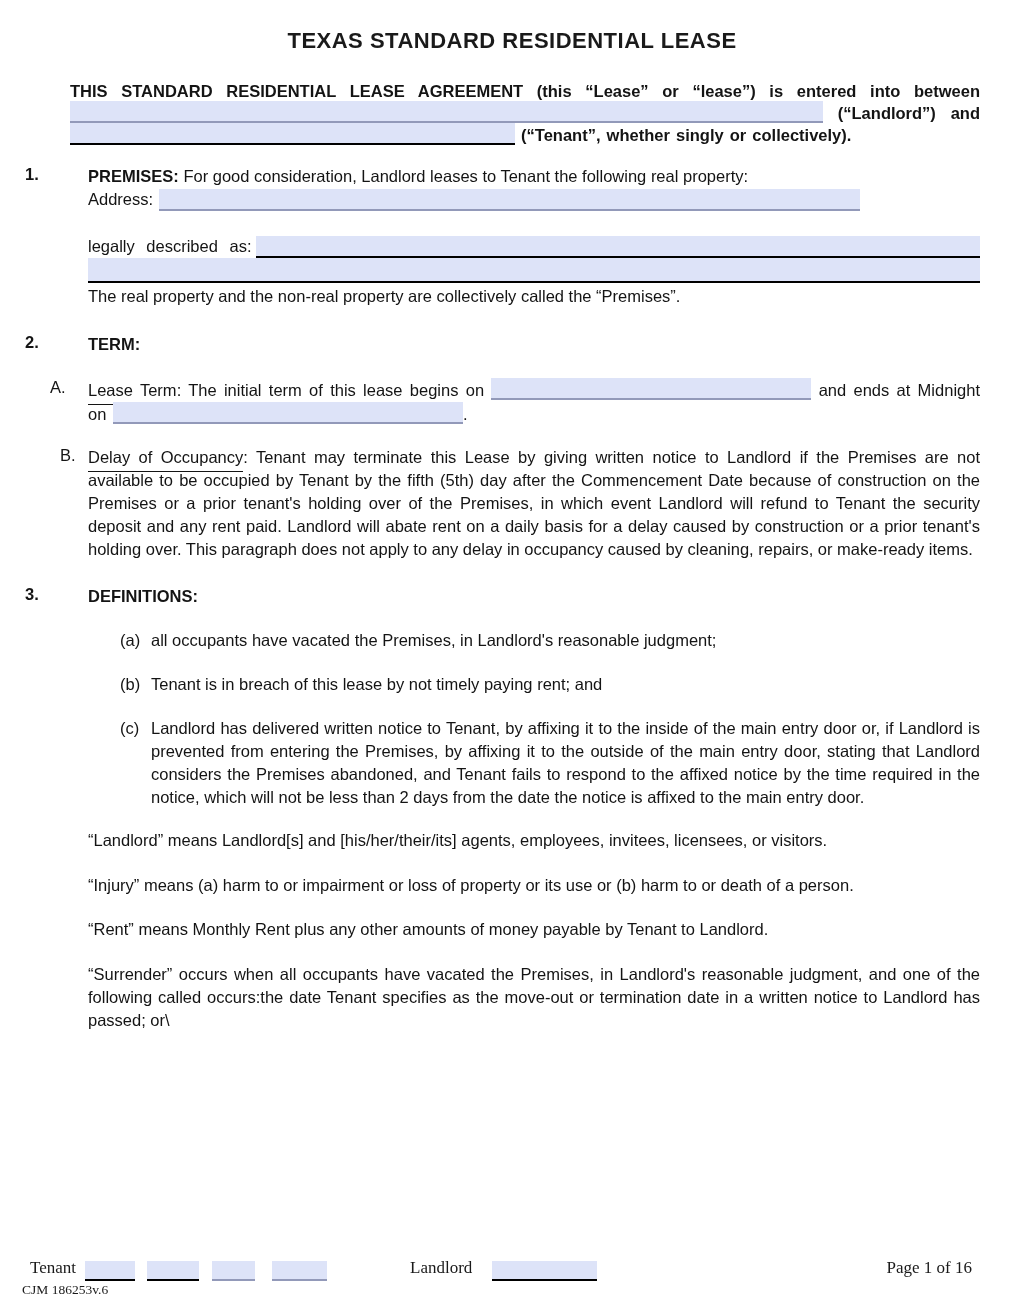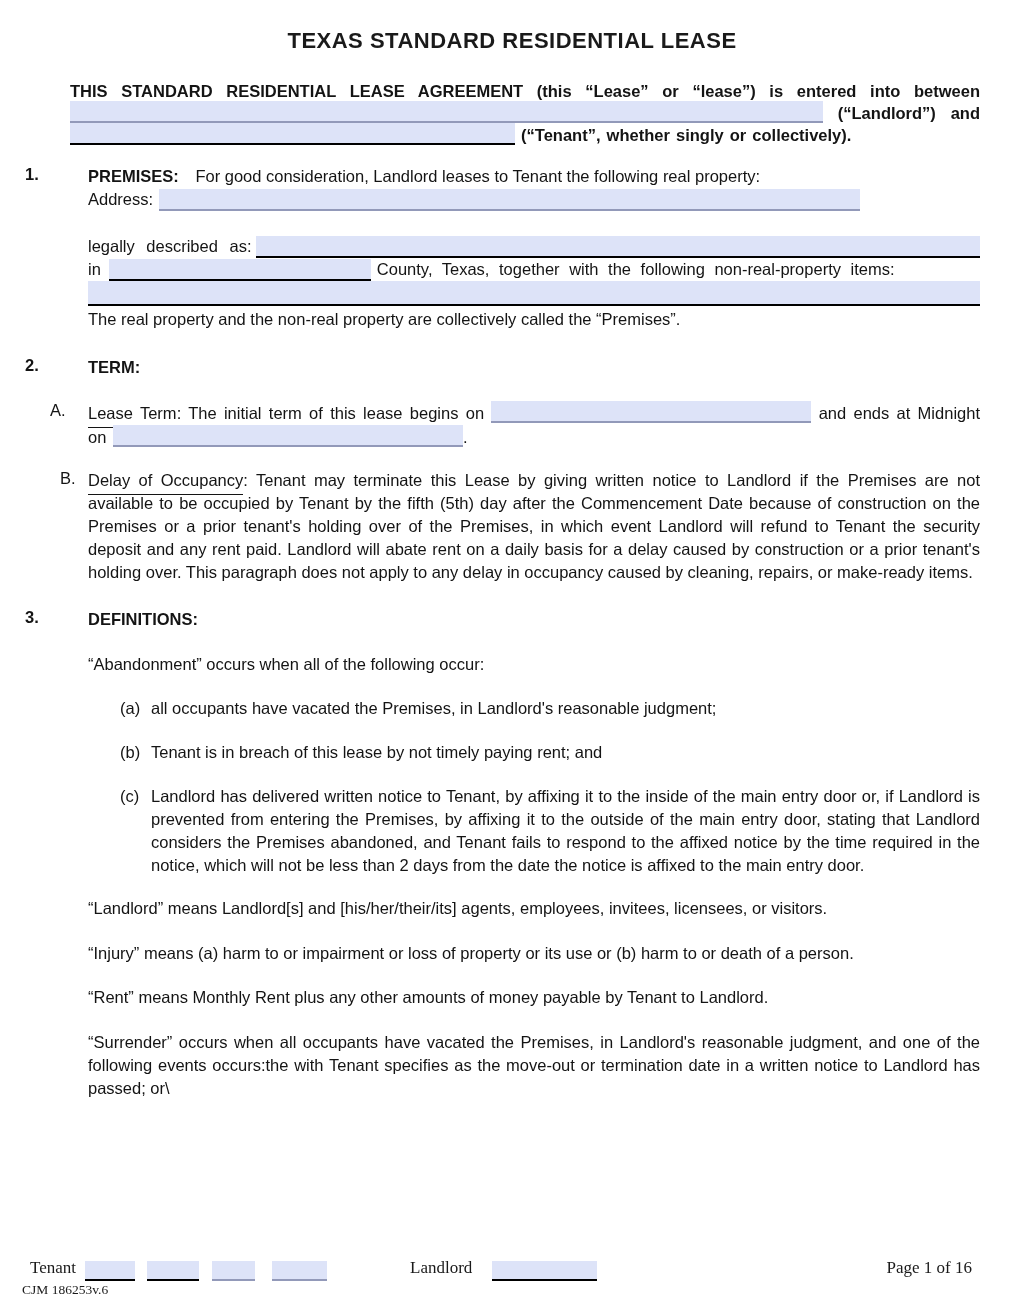--- a/index.html
+++ b/index.html
@@ -84,34 +84,29 @@
     <span>(“Landlord”) and</span>
     <span class="field black" style="width:445px;"></span>
     <span>(“Tenant”, whether singly or collectively).</span>
   </div>
 
   <div class="section" style="margin-top:20px;">
     <div class="sec-num">1.</div>
     <div class="sec-body">
       <div>
         <span class="sec-heading">PREMISES:</span>
-        <span style="margin-left:12px;">For good consideration, Landlord leases to Tenant the following real property:</span>
+        <span style="">For good consideration, Landlord leases to Tenant the following real property:</span>
       </div>
       <div class="row">
         <span>Address:</span>
         <span class="field grow" style="margin-left:6px; margin-right:120px;"></span>
       </div>
       <div class="row" style="margin-top:24px;">
         <span class="sp-wide">legally described as:</span>
         <span class="field black grow" style="margin-left:4px;"></span>
-      </div>
-      <div class="row">
-        <span>in</span>
-        <span class="field black" style="width:262px; margin-left:8px; margin-right:6px;"></span>
-        <span class="sp-med">County, Texas, together with the following non-real-property items:</span>
       </div>
       <div class="field black" style="display:block; height:23px; width:auto;"></div>
       <div style="margin-top:2px;">The real property and the non-real property are collectively called the “Premises”.</div>
     </div>
   </div>
 
   <div class="section" style="margin-top:25px;">
     <div class="sec-num">2.</div>
     <div class="sec-body">
       <span class="sec-heading">TERM:</span>
@@ -133,39 +128,38 @@
     <div class="sub-body">
       <span class="underlined-title">Delay of Occupancy</span><span>: Tenant may terminate this Lease by giving written notice to Landlord if the Premises are not available to be occupied by Tenant by the fifth (5th) day after the Commencement Date because of construction on the Premises or a prior tenant's holding over of the Premises, in which event Landlord will refund to Tenant the security deposit and any rent paid.  Landlord will abate rent on a daily basis for a delay caused by construction or a prior tenant's holding over. This paragraph does not apply to any delay in occupancy caused by cleaning, repairs, or make-ready items.</span>
     </div>
   </div>
 
   <div class="section" style="margin-top:24px;">
     <div class="sec-num">3.</div>
     <div class="sec-body">
       <span class="sec-heading">DEFINITIONS:</span>
 
-      <div class="def-p">“Abandonment” occurs when all of the following occur:</div>
 
       <div class="def-item">
         <div class="def-marker">(a)</div>
         <div class="def-text">all occupants have vacated the Premises, in Landlord's reasonable judgment;</div>
       </div>
       <div class="def-item">
         <div class="def-marker">(b)</div>
         <div class="def-text">Tenant is in breach of this lease by not timely paying rent; and</div>
       </div>
       <div class="def-item">
         <div class="def-marker">(c)</div>
         <div class="def-text">Landlord has delivered written notice to Tenant, by affixing it to the inside of the main entry door or, if Landlord is prevented from entering the Premises, by affixing it to the outside of the main entry door, stating that Landlord considers the Premises abandoned, and Tenant fails to respond to the affixed notice by the time required in the notice, which will not be less than 2 days from the date the notice is affixed to the main entry door.</div>
       </div>
 
       <div class="def-p" style="margin-top:20px;">“Landlord” means Landlord[s] and [his/her/their/its] agents, employees, invitees, licensees, or visitors.</div>
       <div class="def-p">“Injury” means (a) harm to or impairment or loss of property or its use or (b) harm to or death of a person.</div>
       <div class="def-p" style="margin-top:21px;">“Rent” means Monthly Rent plus any other amounts of money payable by Tenant to Landlord.</div>
-      <div class="def-p">“Surrender” occurs when all occupants have vacated the Premises, in Landlord's reasonable judgment, and one of the following events occurs:the with Tenant specifies as the move-out or termination date in a written notice to Landlord has passed; or\</div>
+      <div class="def-p">“Surrender” occurs when all occupants have vacated the Premises, in Landlord's reasonable judgment, and one of the following called occurs:the date Tenant specifies as the move-out or termination date in a written notice to Landlord has passed; or\</div>
     </div>
   </div>
 
   <div class="footer">
     <span class="f-abs" style="left:30px; top:0;">Tenant</span>
     <span class="f-field black" style="left:85px;  width:50px;"></span>
     <span class="f-field black" style="left:147px; width:52px;"></span>
     <span class="f-field" style="left:212px; width:43px;"></span>
     <span class="f-field" style="left:272px; width:55px;"></span>
     <span class="f-abs" style="left:410px; top:0;">Landlord</span>

